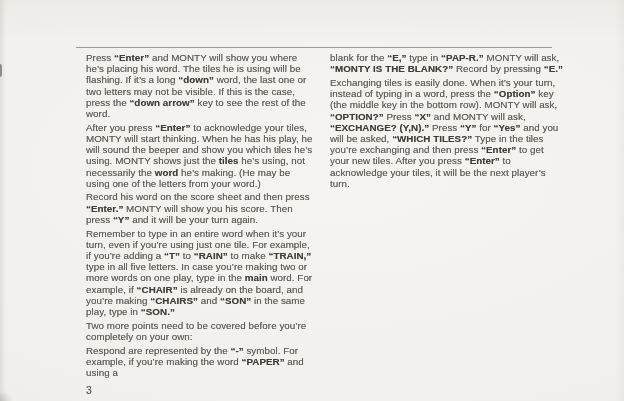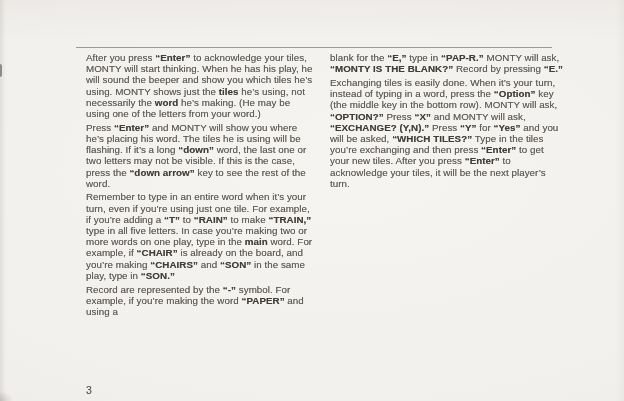--- a/index.html
+++ b/index.html
@@ -59,24 +59,26 @@
 </style>
 </head>
 <body>
 
 <div class="stage">
   <div class="edge-mark"></div>
   <div class="rule"></div>
 
   <div class="cols">
     <div class="col col-left">
+      <p><span>Press </span><b>“Enter”</b><span> and MONTY will show you where he’s placing his word. The tiles he is using will be flashing. If it’s a long </span><b>“down”</b><span> word, the last one or two letters may not be visible. If this is the case, press the </span><b>“down arrow”</b><span> key to see the rest of the word.</span></p>
       <p><span>After you press </span><b>“Enter”</b><span> to acknowledge your tiles, MONTY will start thinking. When he has his play, he will sound the beeper and show you which tiles he’s using. MONTY shows just the </span><b>tiles</b><span> he’s using, not necessarily the </span><b>word</b><span> he’s making. (He may be using one of the letters from your word.)</span></p>
-      <p><span>Press </span><b>“Enter”</b><span> and MONTY will show you where he’s placing his word. The tiles he is using will be flashing. If it’s a long </span><b>“down”</b><span> word, the last one or two letters may not be visible. If this is the case, press the </span><b>“down arrow”</b><span> key to see the rest of the word.</span></p>
+      <p><span>Record his word on the score sheet and then press </span><b>“Enter.”</b><span> MONTY will show you his score. Then press </span><b>“Y”</b><span> and it will be your turn again.</span></p>
       <p><span>Remember to type in an entire word when it’s your turn, even if you’re using just one tile. For example, if you’re adding a </span><b>“T”</b><span> to </span><b>“RAIN”</b><span> to make </span><b>“TRAIN,”</b><span> type in all five letters. In case you’re making two or more words on one play, type in the </span><b>main</b><span> word. For example, if </span><b>“CHAIR”</b><span> is already on the board, and you’re making </span><b>“CHAIRS”</b><span> and </span><b>“SON”</b><span> in the same play, type in </span><b>“SON.”</b></p>
-      <p><span>Record are represented by the </span><b>“-”</b><span> symbol. For exam­ple, if you’re making the word </span><b>“PAPER”</b><span> and using a</span></p>
+      <p><span>Two more points need to be covered before you’re completely on your own:</span></p>
+      <p><span>Respond are represented by the </span><b>“-”</b><span> symbol. For exam­ple, if you’re making the word </span><b>“PAPER”</b><span> and using a</span></p>
     </div>
     <div class="col col-right">
       <p><span>blank for the </span><b>“E,”</b><span> type in </span><b>“PAP-R.”</b><span> MONTY will ask, </span><b>“MONTY IS THE BLANK?”</b><span> Record by pressing </span><b>“E.”</b></p>
       <p><span>Exchanging tiles is easily done. When it’s your turn, instead of typing in a word, press the </span><b>“Option”</b><span> key (the middle key in the bottom row). MONTY will ask, </span><b>“OPTION?”</b><span> Press </span><b>“X”</b><span> and MONTY will ask, </span><b>“EXCHANGE? (Y,N).”</b><span> Press </span><b>“Y”</b><span> for </span><b>“Yes”</b><span> and you will be asked, </span><b>“WHICH TILES?”</b><span> Type in the tiles you’re exchanging and then press </span><b>“Enter”</b><span> to get your new tiles. After you press </span><b>“Enter”</b><span> to acknowledge your tiles, it will be the next player’s turn.</span></p>
     </div>
   </div>
 
   <div class="pagenum">3</div>
 </div>
 

